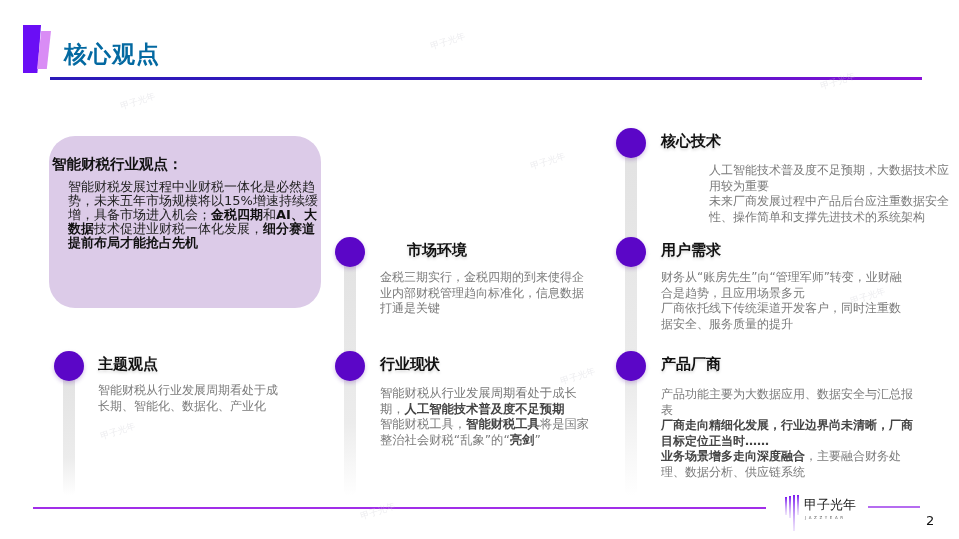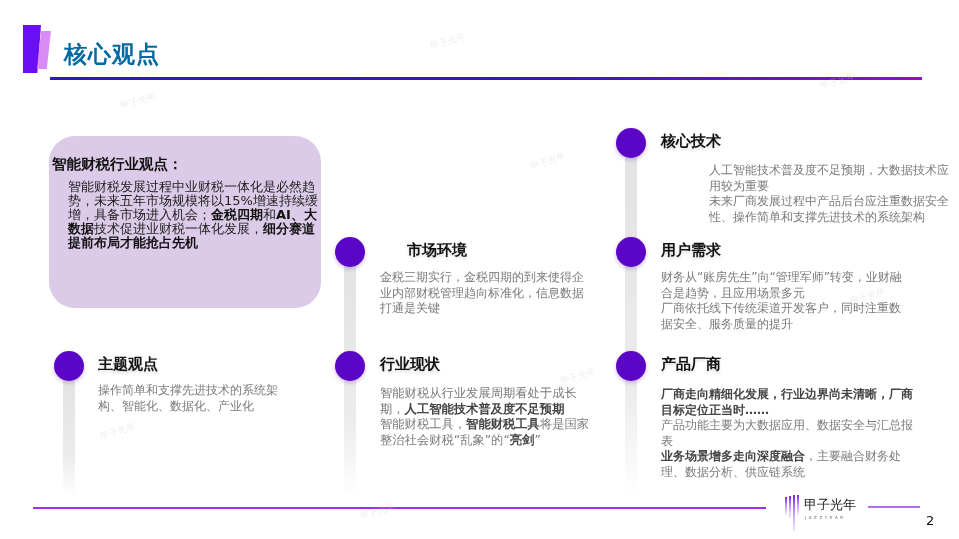--- a/index.html
+++ b/index.html
@@ -57,21 +57,21 @@
 <div class="abs callout-title">智能财税行业观点：</div>
 <div class="abs callout-body"><span>智能财税发展过程中业财税一体化是必然趋势，未来五年市场规模将以15%增速持续缓增，具备市场进入机会；</span><b>金税四期</b><span>和</span><b>AI、大数据</b><span>技术促进业财税一体化发展，</span><b>细分赛道提前布局才能抢占先机</b></div>
 
 <div class="track" style="left:63px; top:368px; height:128px;"></div>
 <div class="track" style="left:344px; top:252px; height:244px;"></div>
 <div class="track" style="left:625px; top:142px; height:354px;"></div>
 
 <div class="dot" style="left:54px; top:351px;"></div>
 <div class="sec-title" style="left:98px; top:355px;">主题观点</div>
 <div class="sec-body" style="left:98px; top:383px; width:190px;">
-    <div><span>操作简单和支撑先进技术的系统架构、智能化、数据化、产业化</span></div>
+    <div><span>智能财税从行业发展周期看处于成长期、智能化、数据化、产业化</span></div>
   </div>
 
 <div class="dot" style="left:335px; top:237px;"></div>
 <div class="sec-title" style="left:364px; top:241px;margin-left:43px;">市场环境</div>
 <div class="sec-body" style="left:380px; top:270px; width:210px;">
     <div><span>金税三期实行，金税四期的到来使得企业内部财税管理趋向标准化，信息数据打通是关键</span></div>
   </div>
 
 <div class="dot" style="left:335px; top:351px;"></div>
 <div class="sec-title" style="left:380px; top:355px;">行业现状</div>
@@ -90,22 +90,22 @@
 <div class="dot" style="left:616px; top:237px;"></div>
 <div class="sec-title" style="left:661px; top:241px;">用户需求</div>
 <div class="sec-body" style="left:661px; top:270px; width:250px;">
     <div><span>财务从“账房先生”向“管理军师”转变，业财融合是趋势，且应用场景多元</span></div>
     <div><span>厂商依托线下传统渠道开发客户，同时注重数据安全、服务质量的提升</span></div>
   </div>
 
 <div class="dot" style="left:616px; top:351px;"></div>
 <div class="sec-title" style="left:661px; top:355px;">产品厂商</div>
 <div class="sec-body" style="left:661px; top:387px; width:262px;">
+    <div><span>产品功能主要为大数据应用、数据安全与汇总报表</span></div>
     <div><b>厂商走向精细化发展，行业边界尚未清晰，厂商目标定位正当时……</b></div>
-    <div><span>产品功能主要为大数据应用、数据安全与汇总报表</span></div>
     <div><b>业务场景增多走向深度融合</b><span>，主要融合财务处理、数据分析、供应链系统</span></div>
   </div>
 
 <div class="abs foot-rule-l"></div>
 <div class="abs foot-logo">
   <svg width="18" height="40" viewBox="0 0 18 40" style="position:absolute;left:0;top:0;">
     <defs>
       <linearGradient id="bg1" x1="0" y1="0" x2="0" y2="1">
         <stop offset="0" stop-color="#7a1af0"></stop>
           <stop offset="1" stop-color="#c9a6f5" stop-opacity="0.3"></stop>

